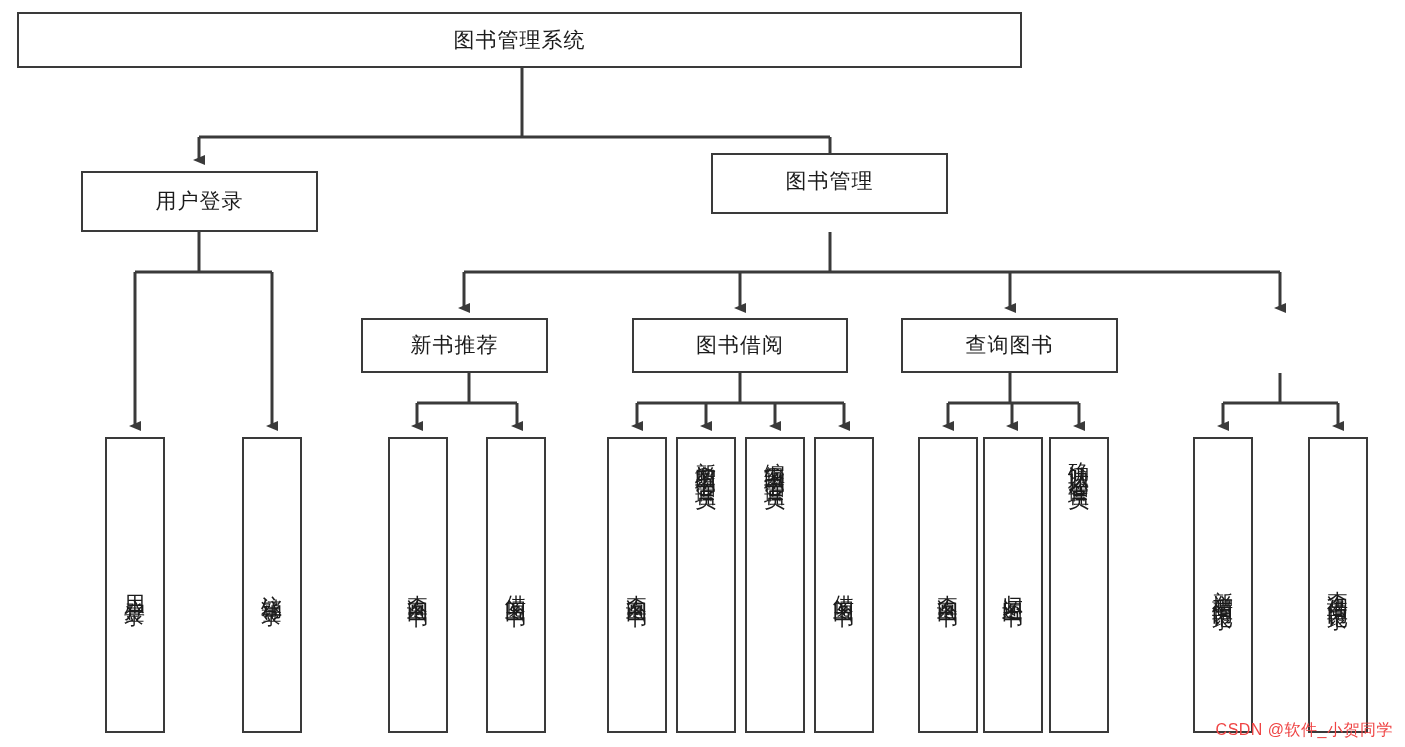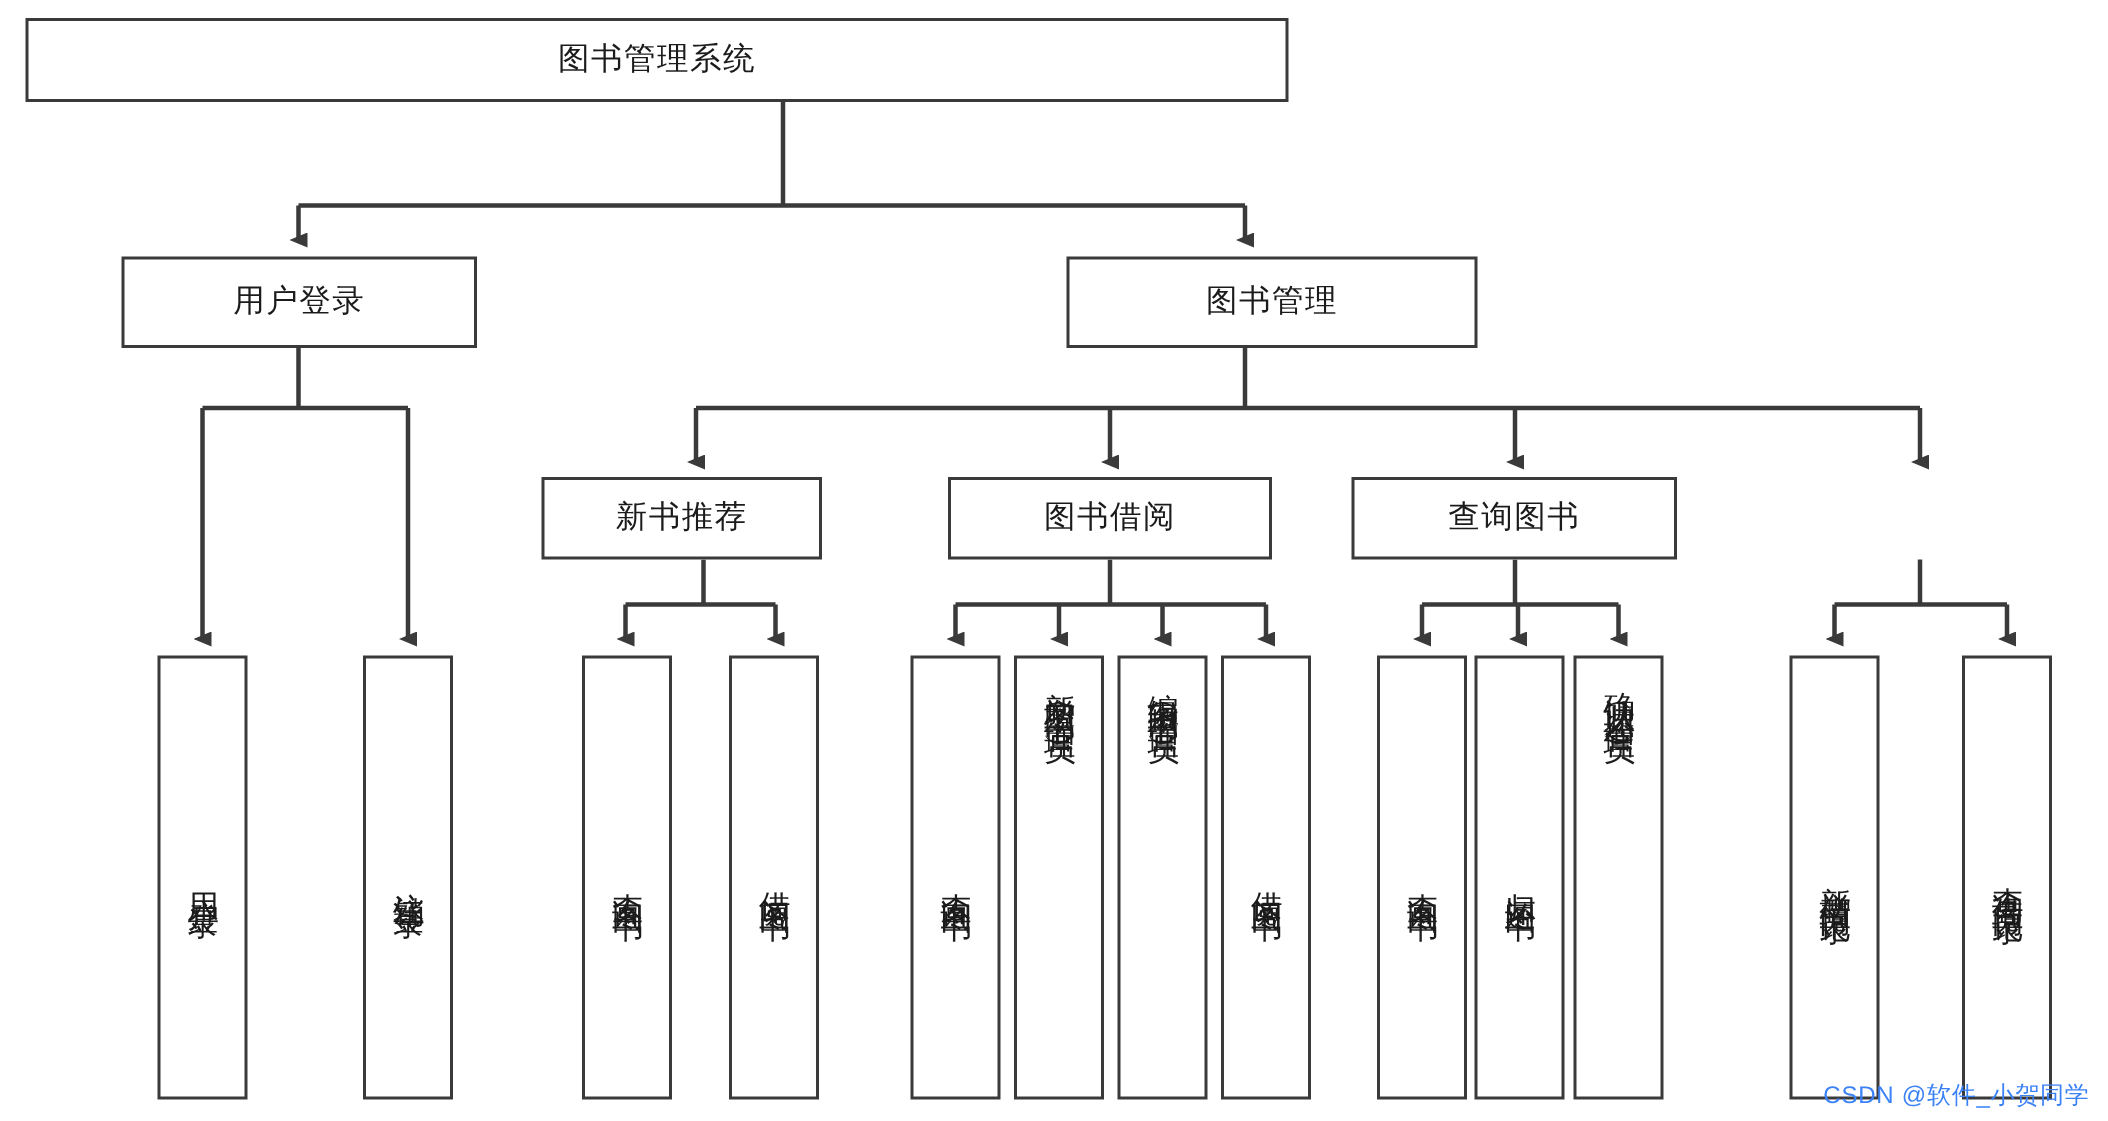--- a/index.html
+++ b/index.html
@@ -56,21 +56,21 @@
   }
   .node.leaf.top .label {
     align-self: flex-start;
     margin-top: 4px;
   }
   .watermark {
     position: absolute;
     right: 12px;
     bottom: 6px;
     font-size: 16px;
-    color: #3b82f6;
+    color: #ef4444;
     letter-spacing: 0.5px;
     white-space: nowrap;
   }
 </style>
 </head>
 <body>
 
 <div id="stage">
 
   <svg id="wires" viewBox="0 0 1405 747">
@@ -116,28 +116,28 @@
       <path d="M1012,403 L1012,426" marker-end="url(#arrow)"></path>
       <path d="M1079,403 L1079,426" marker-end="url(#arrow)"></path>
 
       <path d="M1280,373 L1280,403"></path>
       <path d="M1223,403 L1338,403"></path>
       <path d="M1223,403 L1223,426" marker-end="url(#arrow)"></path>
       <path d="M1338,403 L1338,426" marker-end="url(#arrow)"></path>
     </g>
   </svg>
 
-  <div class="node" style="left:17px; top:12px; width:842px; height:56px;">
+  <div class="node" style="left:17px; top:12px; width:1005px; height:56px;">
     <span class="label">图书管理系统</span>
   </div>
 
   <div class="node" style="left:81px; top:171px; width:237px; height:61px;">
     <span class="label">用户登录</span>
   </div>
-  <div class="node" style="left:711px; top:171px; width:274px; height:61px;">
+  <div class="node" style="left:711px; top:153px; width:237px; height:61px;font-family:Liberation Mono, monospace;">
     <span class="label">图书管理</span>
   </div>
 
   <div class="node" style="left:361px; top:318px; width:187px; height:55px;">
     <span class="label">新书推荐</span>
   </div>
   <div class="node" style="left:632px; top:318px; width:216px; height:55px;">
     <span class="label">图书借阅</span>
   </div>
   <div class="node" style="left:901px; top:318px; width:217px; height:55px;">

